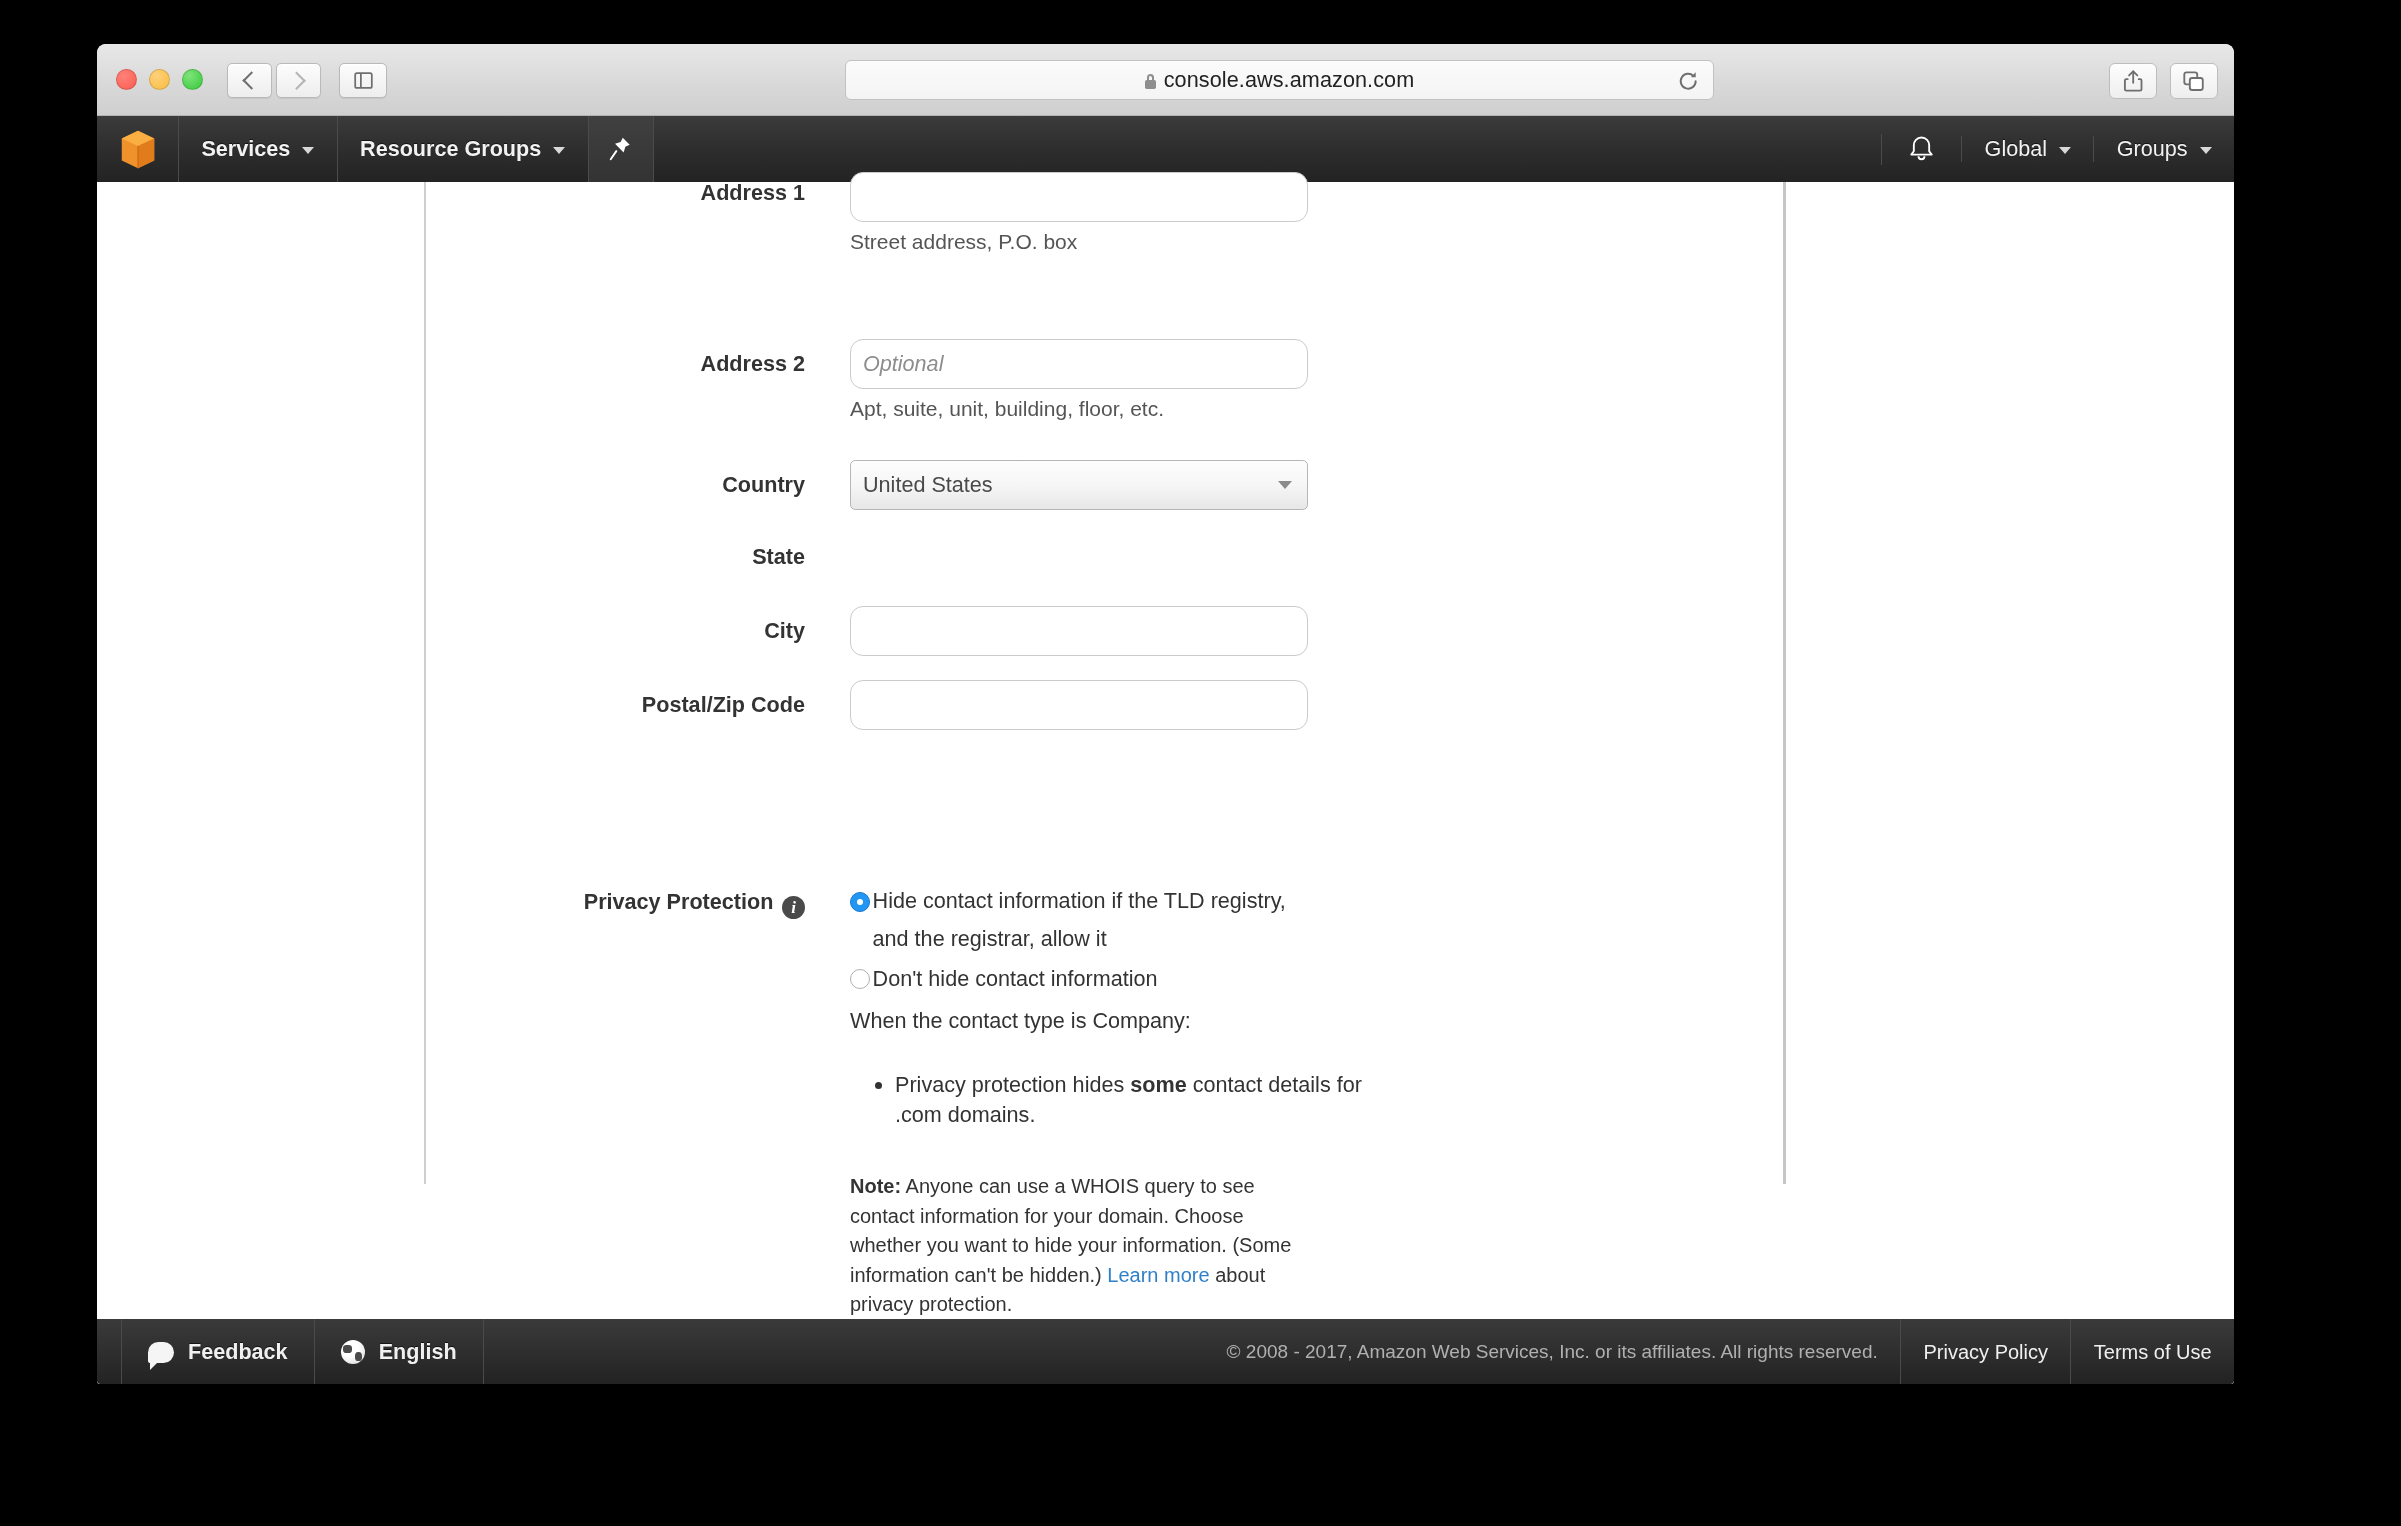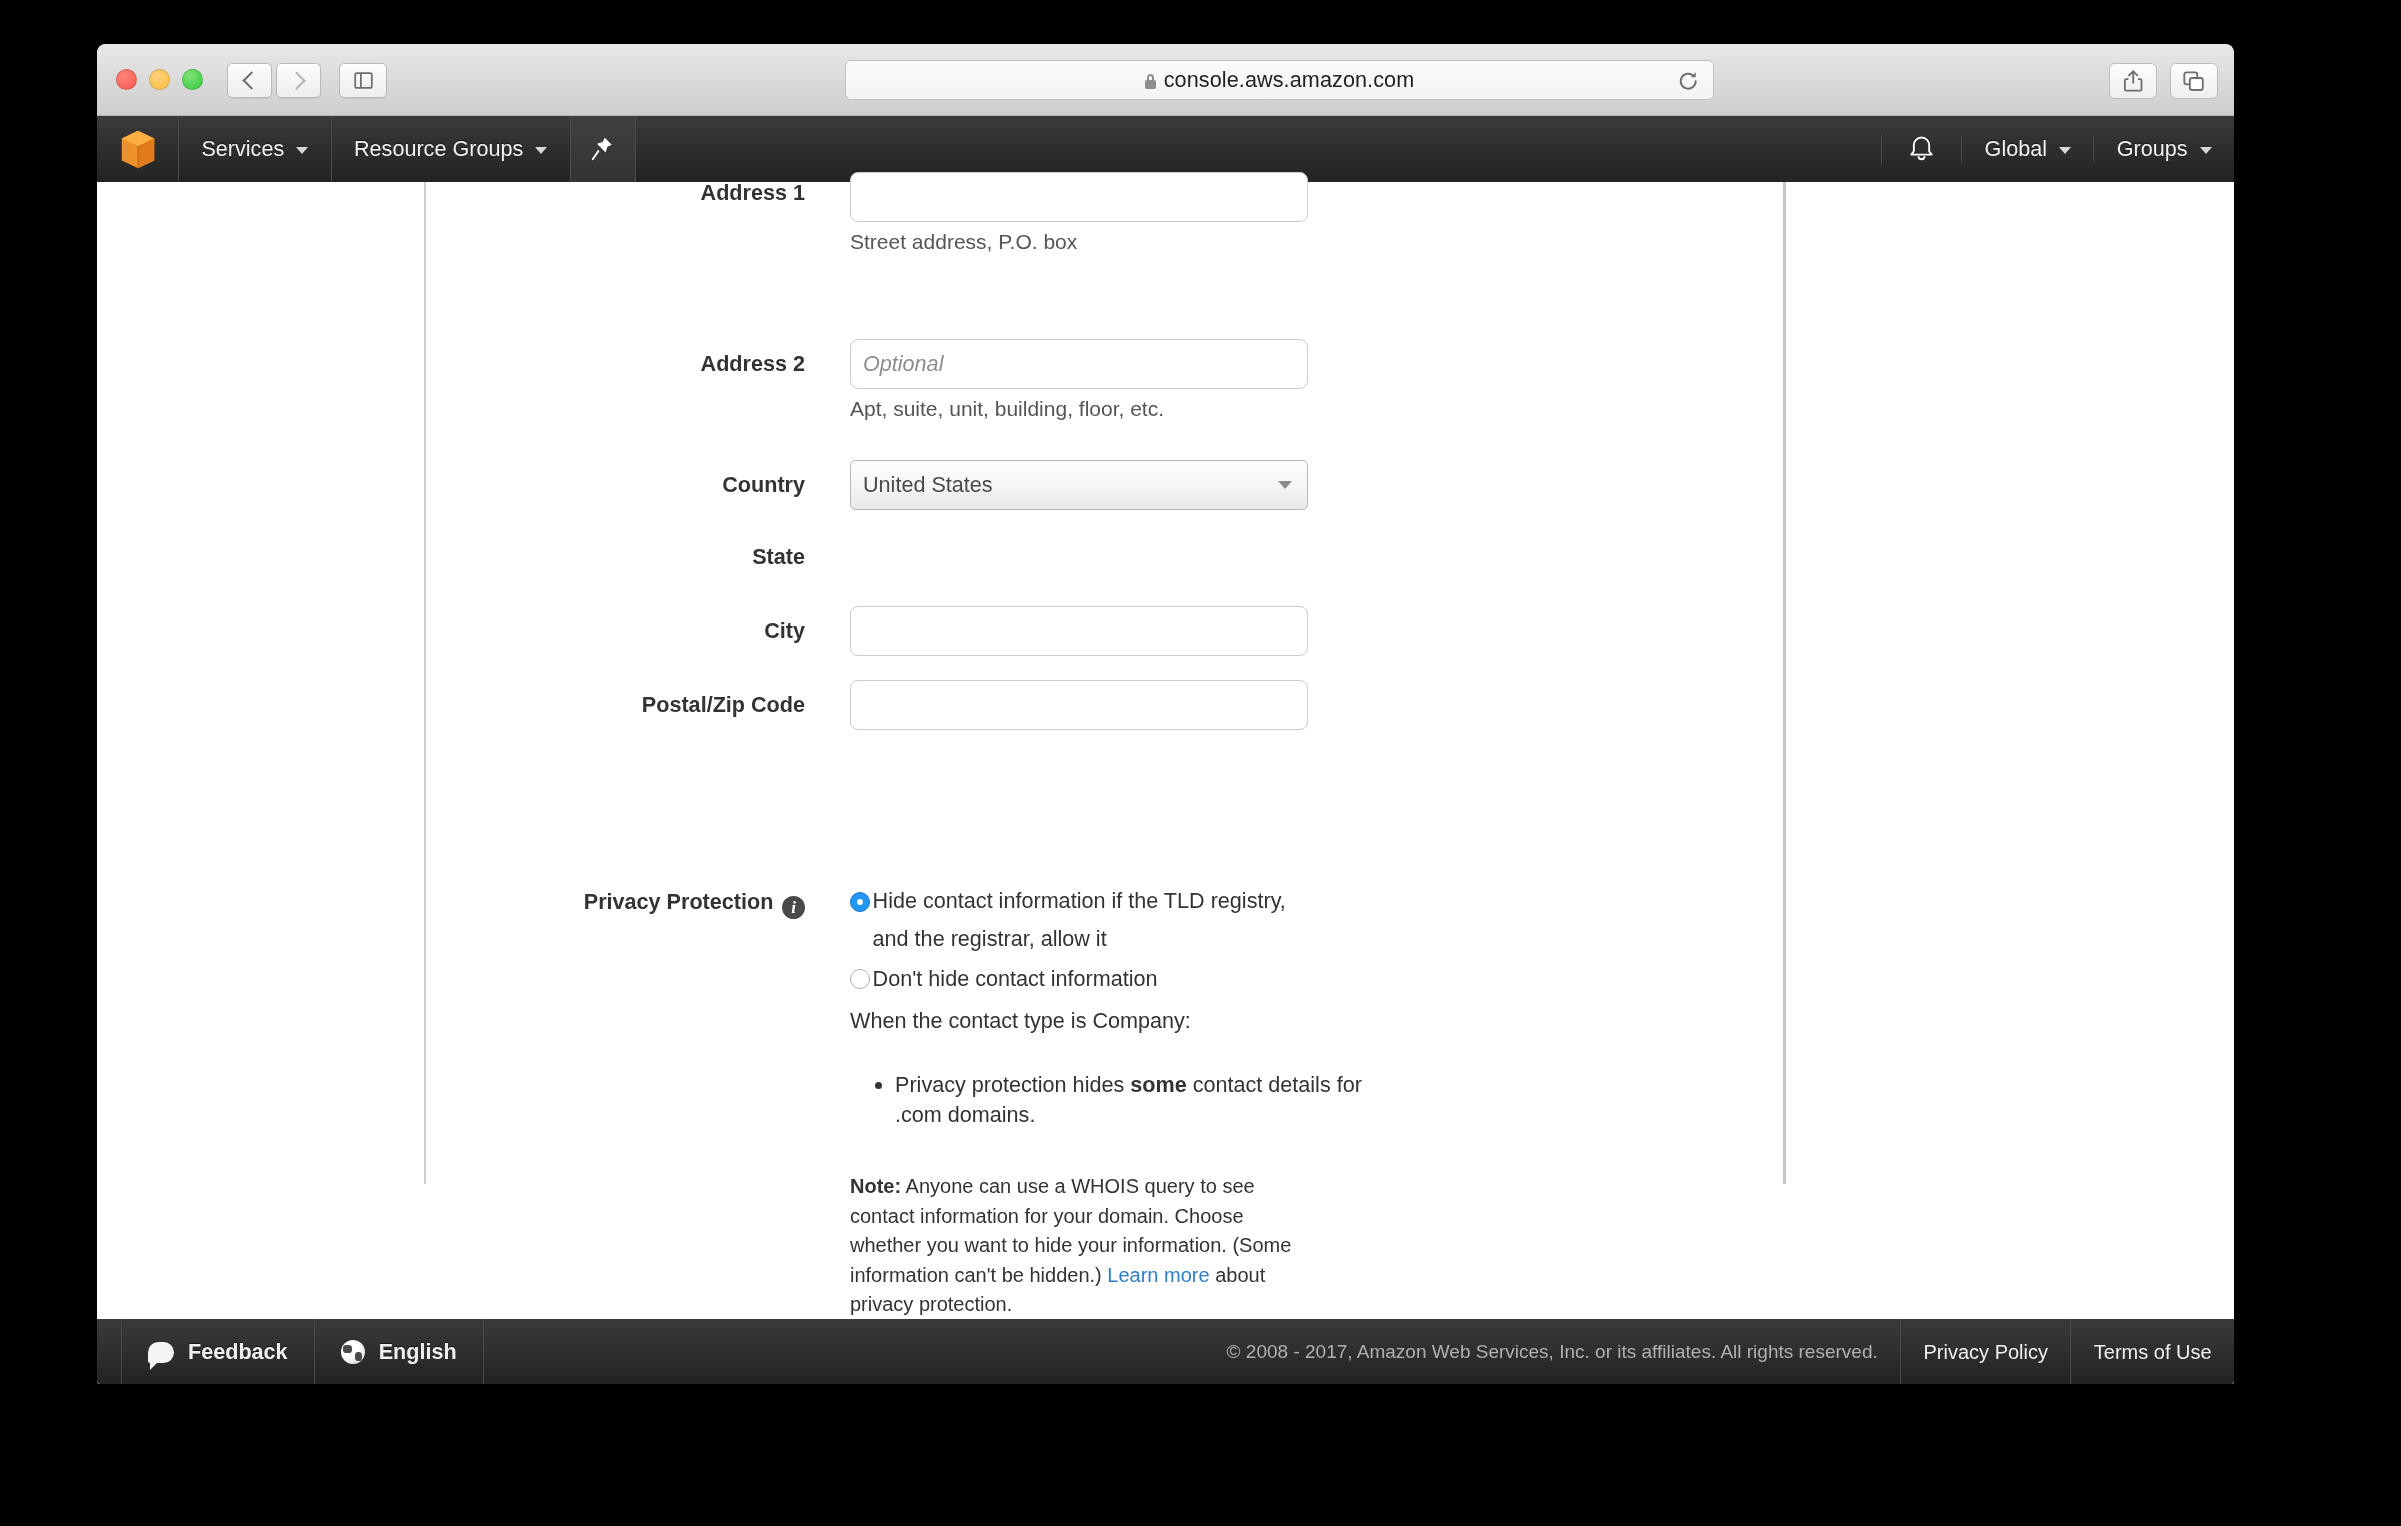--- a/index.html
+++ b/index.html
@@ -147,21 +147,21 @@
   }
   #aws-logo {
     width: 81px;
     display: flex; align-items: center; justify-content: center;
     border-right: 0.9px solid #4b4b4b;
   }
   .nav-item {
     display: flex; align-items: center;
     padding: 0 22.4px;
     font-size: 21.6px;
-    font-weight: normal;
+    font-weight: bold;
     color: #f2f2f2;
     border-right: 0.9px solid #4b4b4b;
     text-shadow: 0 -0.9px 0 rgba(0,0,0,.6);
     white-space: nowrap;
     cursor: default;
   }
   .caret-down {
     display: inline-block;
     margin-left: 12px;
     width: 0; height: 0;
@@ -207,21 +207,21 @@
     font-size: 21.6px;
     font-weight: bold;
     color: #333;
     white-space: nowrap;
   }
   .form-input {
     position: absolute;
     width: 458px;
     height: 50px;
     border: 0.9px solid #cbcbcb;
-    border-radius: 8px;
+    border-radius: 13px;
     background: #fff;
     box-sizing: border-box;
     font-family: "Liberation Sans", sans-serif;
     font-size: 21.6px;
     color: #333;
     padding: 12px 12px;
     outline: none;
   }
   .form-input::placeholder {
     color: #8d8d8d;

